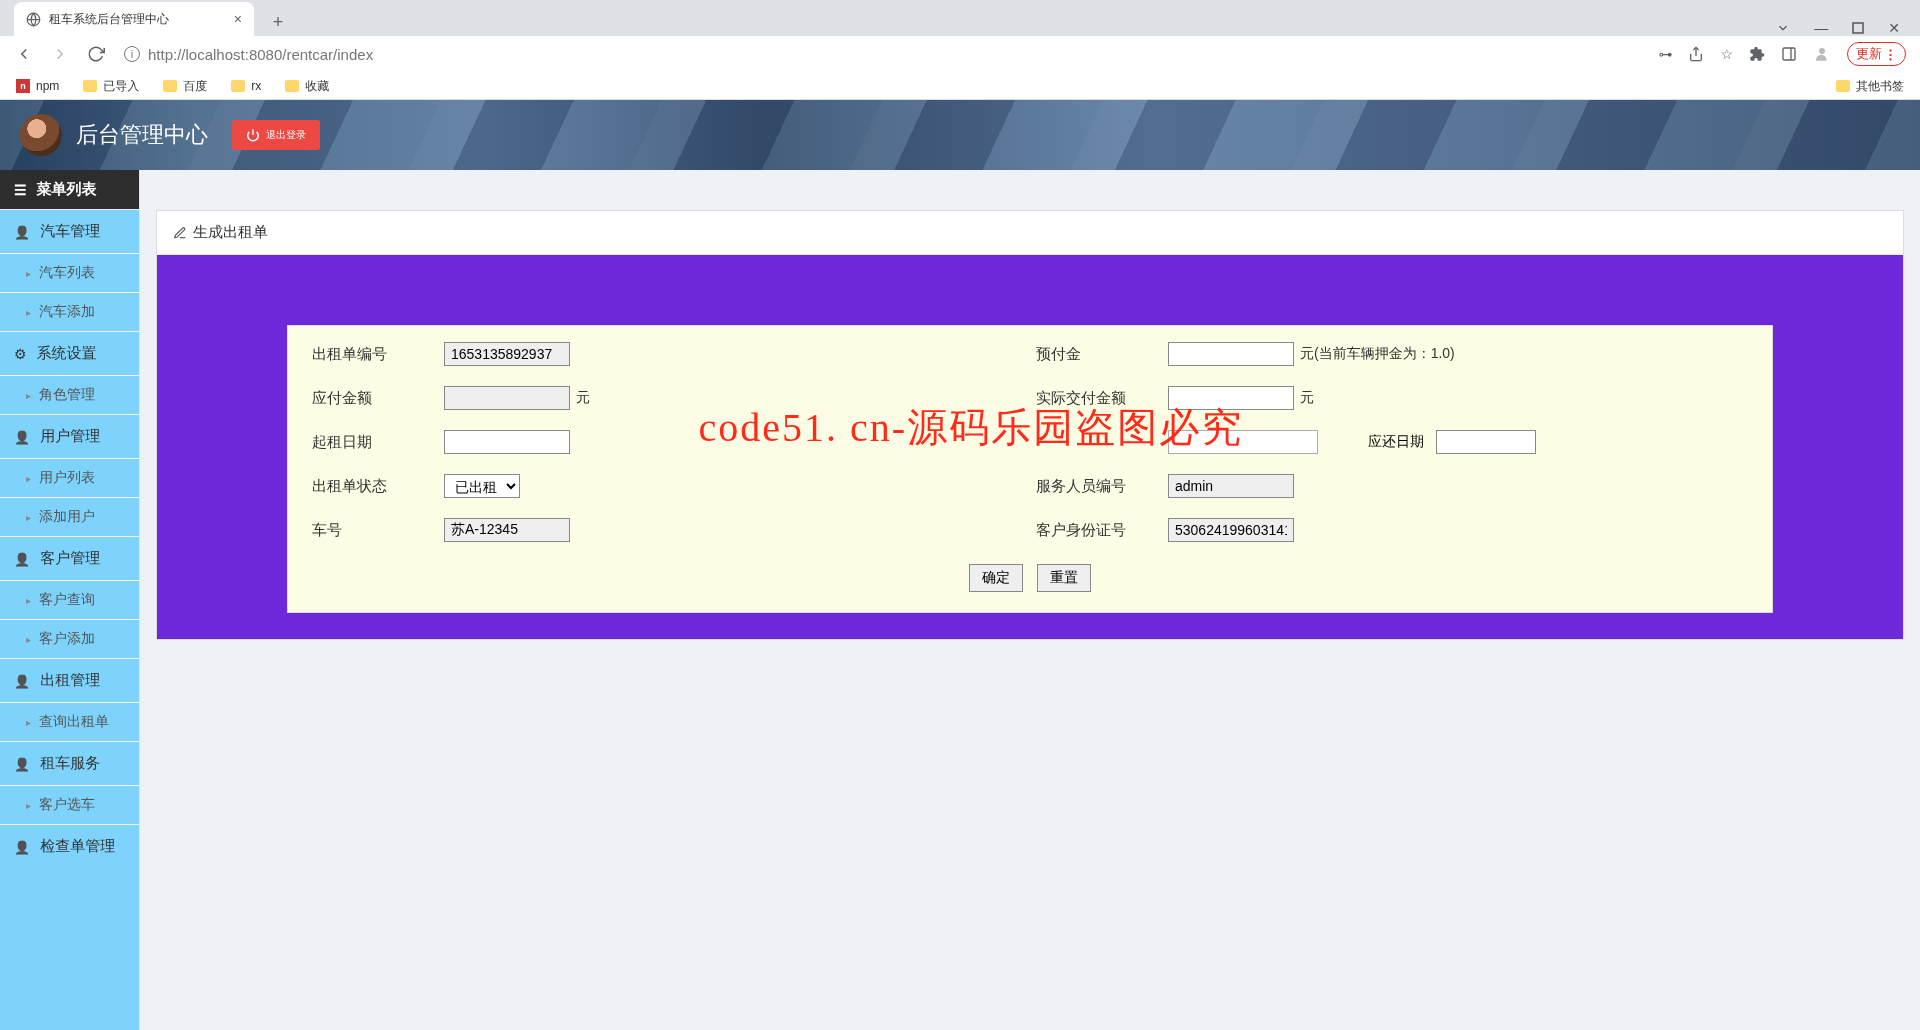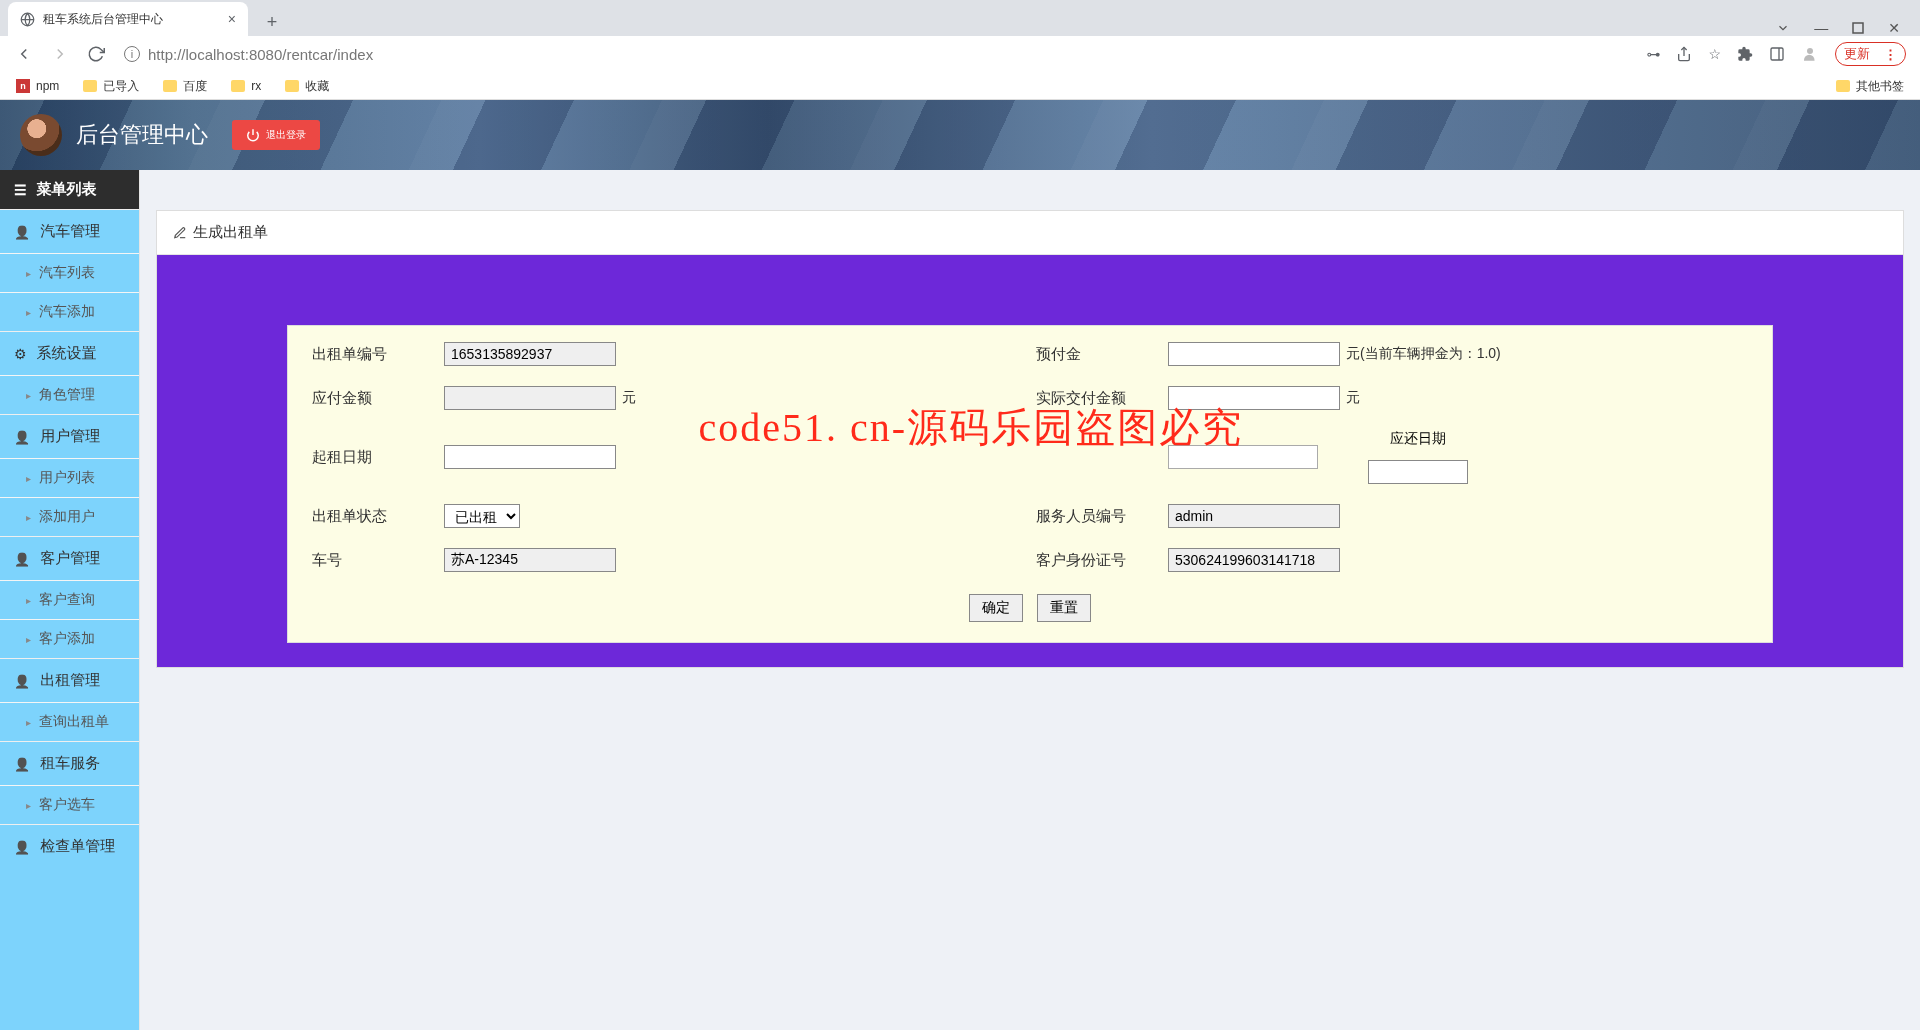--- a/index.html
+++ b/index.html
@@ -1,32 +1,32 @@
 <!DOCTYPE html>
 <html><head>
 <meta charset="utf-8">
 <style>
 * { margin: 0; padding: 0; box-sizing: border-box; font-family: "Microsoft YaHei", Arial, sans-serif; }
 body { width: 1920px; height: 1030px; background: #fff; overflow: hidden; font-size: 14px; }
 
 
 .browser-chrome { height: 100px; border-bottom: 1px solid #ddd; background: #fff; }
-.tab-bar { height: 36px; background: #dee1e6; display: flex; align-items: flex-end; }
+.tab-bar { height: 36px; background: #dee1e6; display: flex; align-items: flex-end; padding-left: 6px; }
 .tab { height: 34px; background: #fff; border-radius: 8px 8px 0 0; display: flex; align-items: center; padding: 0 12px; margin-left: 8px; width: 240px; font-size: 12px; color: #333; }
 .tab .globe { margin-right: 8px; color: #5f6368; }
 .tab .close { margin-left: auto; color: #5f6368; font-size: 14px; }
 .newtab { width: 28px; height: 28px; margin-left: 10px; display: flex; align-items: center; justify-content: center; color: #5f6368; font-size: 18px; }
 .win-controls { margin-left: auto; display: flex; align-items: center; gap: 24px; padding-right: 20px; color: #555; }
 .addr-bar { height: 36px; display: flex; align-items: center; padding: 0 10px; gap: 8px; }
 .nav-btn { width: 28px; height: 28px; display: flex; align-items: center; justify-content: center; color: #5f6368; }
 .nav-btn.disabled { color: #bbb; }
 .url { flex: 1; font-size: 15px; color: #777; padding-left: 6px; display: flex; align-items: center; gap: 8px; }
 .url .info-icon { border: 1px solid #777; border-radius: 50%; width: 16px; height: 16px; display: inline-flex; align-items: center; justify-content: center; font-size: 11px; }
 .addr-right { display: flex; align-items: center; gap: 16px; color: #5f6368; padding-right: 4px; }
-.update-btn { border: 1px solid #d93025; color: #d93025; border-radius: 14px; padding: 2px 8px; font-size: 13px; display: flex; align-items: center; gap: 14px;}
+.update-btn { border: 1px solid #d93025; color: #d93025; border-radius: 14px; padding: 2px 8px; font-size: 13px; display: flex; align-items: center; gap: 2px;}
 .bm-bar { height: 28px; display: flex; align-items: center; padding: 0 16px; gap: 24px; font-size: 12px; color: #333; }
 .bm-item { display: flex; align-items: center; gap: 6px; }
 .folder { width: 14px; height: 12px; background: #ffd768; border-radius: 2px; display: inline-block; }
 .npm-icon { width: 14px; height: 14px; background: #cb3837; color: #fff; font-size: 9px; font-weight: bold; display: flex; align-items: center; justify-content: center; }
 .bm-right { margin-left: auto; padding-left: 24px; }
 
 
 .app { position: relative; height: 930px; }
 .app-header { height: 70px; background: linear-gradient(90deg, #2d4a6a 0%, #4a6a8a 10%, #5a7aa0 25%, #3a5575 40%, #6080a5 60%, #4d6a8d 80%, #3a5575 100%); background-color:#3a5575; display: flex; align-items: center; padding: 0 20px; color: #fff; position:relative; overflow:hidden;}
 .app-header::before{content:"";position:absolute;inset:0;background:repeating-linear-gradient(115deg, rgba(255,255,255,0.08) 0 40px, rgba(0,0,30,0.15) 40px 120px, rgba(255,255,255,0.05) 120px 200px);}
@@ -46,21 +46,21 @@
 .list-ico::before{content:"☰";font-size:14px;}
 
 .main { flex: 1; background: #eef1f6; padding: 40px 16px 16px 16px; overflow: auto; }
 .panel { background: #6d28d9; border: 1px solid #ddd; min-height: 430px; border-radius: 0; }
 .panel-head { background: #fff; padding: 12px 16px; font-size: 15px; border-bottom: 1px solid #e5e5e5; display: flex; align-items: center; gap: 6px; color:#333;}
 .form-wrap { background: #fdfde5; margin: 70px 130px 24px 130px; border: 1px solid #ddd; padding: 16px 24px 20px 24px; }
 .form-grid { display: grid; grid-template-columns: 120px 1fr 120px 1fr; row-gap: 20px; column-gap: 12px; align-items: center; }
 .form-grid label { color: #333; font-size: 15px; }
 .cell { display: flex; align-items: center; gap: 6px; }
 input[type=text], select { border: 1px solid #888; padding: 3px 6px; font-size: 14px; background: #fff; height: 24px; }
-input.narrow { width: 172px; }
+input.narrow { width: 126px; }
 input.readonly { background: #efefef; }
 input.white-wide { width: 320px; border-color:#aaa;}
 .suffix { font-size: 14px; color: #333; }
 .btn-row { display: flex; justify-content: center; gap: 14px; margin-top: 22px; }
 .btn { border: 1px solid #888; background: #efefef; padding: 4px 12px; font-size: 14px; cursor: pointer; }
 
 .watermark { position: absolute; top: 300px; left: 50%; transform: translateX(-48%); color: #ff2a1a; font-size: 40px; font-family: "SimSun", serif; letter-spacing: 2px; pointer-events: none; z-index: 5; white-space: nowrap; font-weight: 400;}
 
 svg { display: block; }
 </style>
@@ -300,21 +300,21 @@
                 <span class="suffix">元</span>
               </div>
 
             <label>起租日期</label>
             <div class="cell">
                 <input type="text" class="narrow" style="background: rgb(255, 255, 255);" value="">
               </div>
             <div></div>
             <div class="cell" style="gap:50px;">
                 <input type="text" class="white-wide" style="width: 150px;">
-                <span style="display:flex;align-items:center;gap:12px;flex-direction:column;">
+                <span style="display:flex;align-items:center;gap:12px;">
                   <span>应还日期</span>
                   <input type="text" class="narrow" style="background: rgb(255, 255, 255); width: 100px;" value="">
                 </span>
               </div>
 
             <label>出租单状态</label>
             <div class="cell">
                 <select><option>已出租</option></select>
               </div>
             <label>服务人员编号</label>

